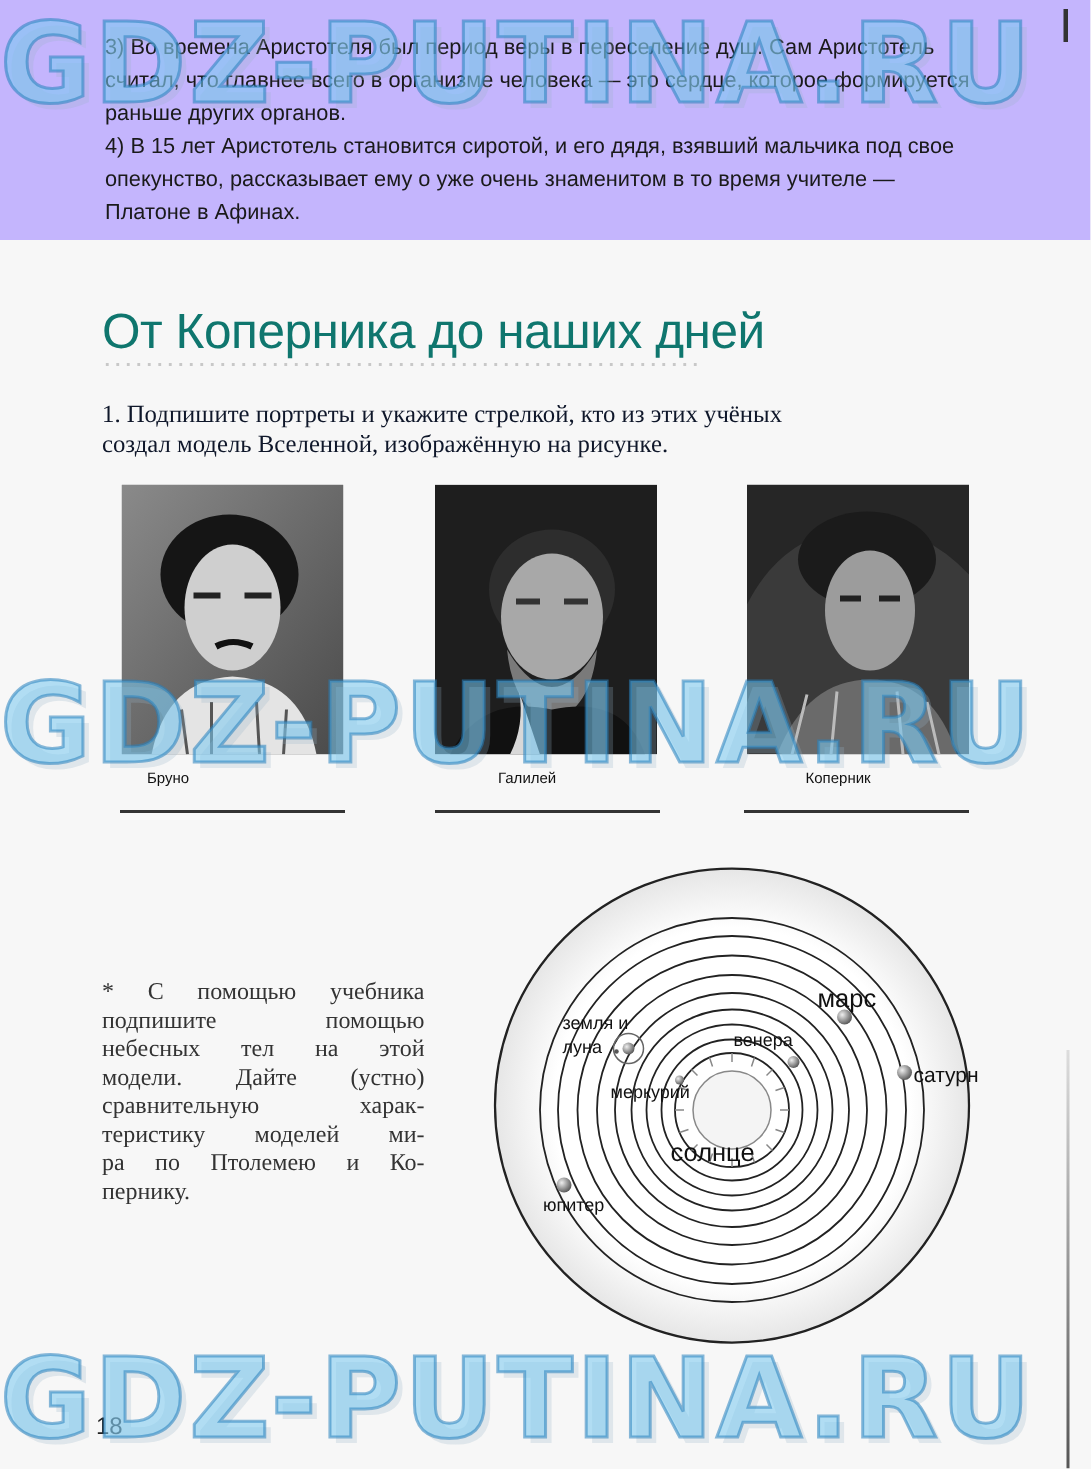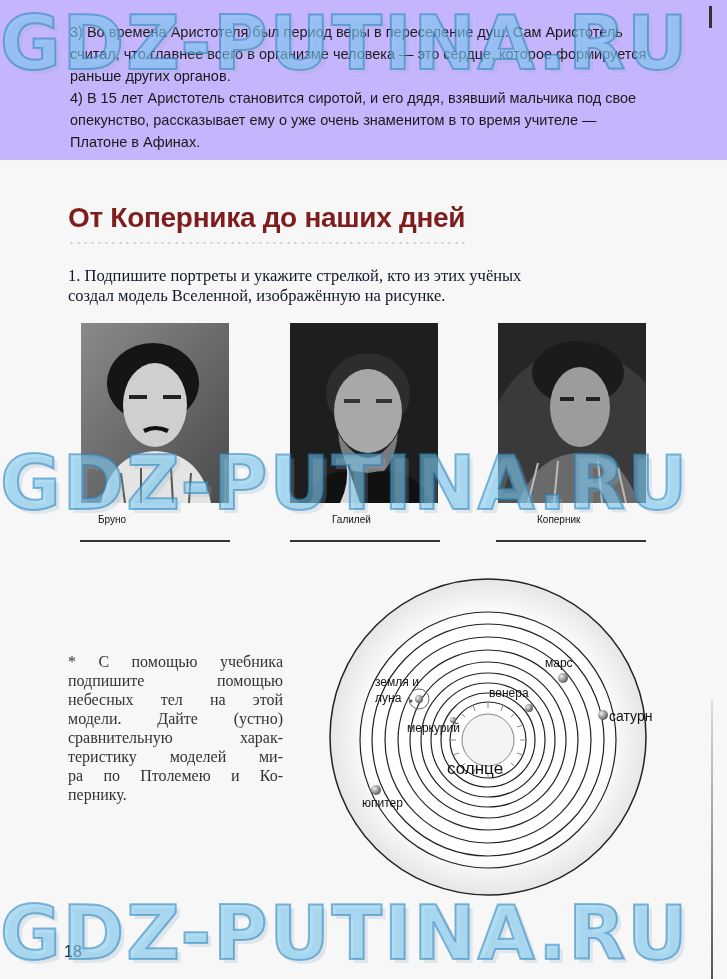--- a/index.html
+++ b/index.html
@@ -15,21 +15,21 @@
   }
   .answer-line {
     position: absolute; left: 70px;
     font-family: "Liberation Sans", sans-serif;
     font-size: 14.5px; line-height: 20px; color: #1a1a1a;
     white-space: nowrap;
   }
   .page-title {
     position: absolute; left: 68px; top: 202px;
     font-family: "Liberation Sans", sans-serif;
-    font-size: 28px; font-weight: bold; color: #7f1d1d;
+    font-size: 33px; font-weight: normal; color: #0f766e;
     letter-spacing: -0.3px;
   }
   .title-underline {
     position: absolute; left: 68px; top: 242px; width: 400px; height: 2px;
     background-image: radial-gradient(circle, #c8c8c8 1px, transparent 1.2px);
     background-size: 7px 2px;
   }
   .task {
     position: absolute; left: 68px; top: 266px; width: 620px;
     font-family: "Liberation Serif", serif;
@@ -220,21 +220,21 @@
     <circle cx="84" cy="126" r="1.5" fill="#555"></circle>
     <circle cx="236" cy="103" r="5" fill="url(#planet)"></circle>
     <circle cx="49" cy="215" r="5" fill="url(#planet)"></circle>
     <circle cx="276" cy="140" r="5" fill="url(#planet)"></circle>
   </svg>
   <div class="dlabel" style="left:120px; top:185px; font-size:17px">солнце</div>
   <div class="dlabel" style="left:80px; top:147px; font-size:12px">меркурий</div>
   <div class="dlabel" style="left:162px; top:112px; font-size:12px">венера</div>
   <div class="dlabel" style="left:48px; top:101px; font-size:12px">земля и</div>
   <div class="dlabel" style="left:48px; top:117px; font-size:12px">луна</div>
-  <div class="dlabel" style="left:218px; top:82px; font-size:12px">марс</div>
+  <div class="dlabel" style="left:218px; top:82px; font-size:17px">марс</div>
   <div class="dlabel" style="left:35px; top:222px; font-size:12px">юпитер</div>
   <div class="dlabel" style="left:282px; top:134px; font-size:14px">сатурн</div>
 </div>
 
 <div class="page-number">18</div>
 <div class="right-edge"></div>
 
 <div class="watermark" style="top:6px">GDZ-PUTINA.RU</div>
 <div class="watermark" style="top:446px">GDZ-PUTINA.RU</div>
 <div class="watermark" style="top:896px">GDZ-PUTINA.RU</div>

